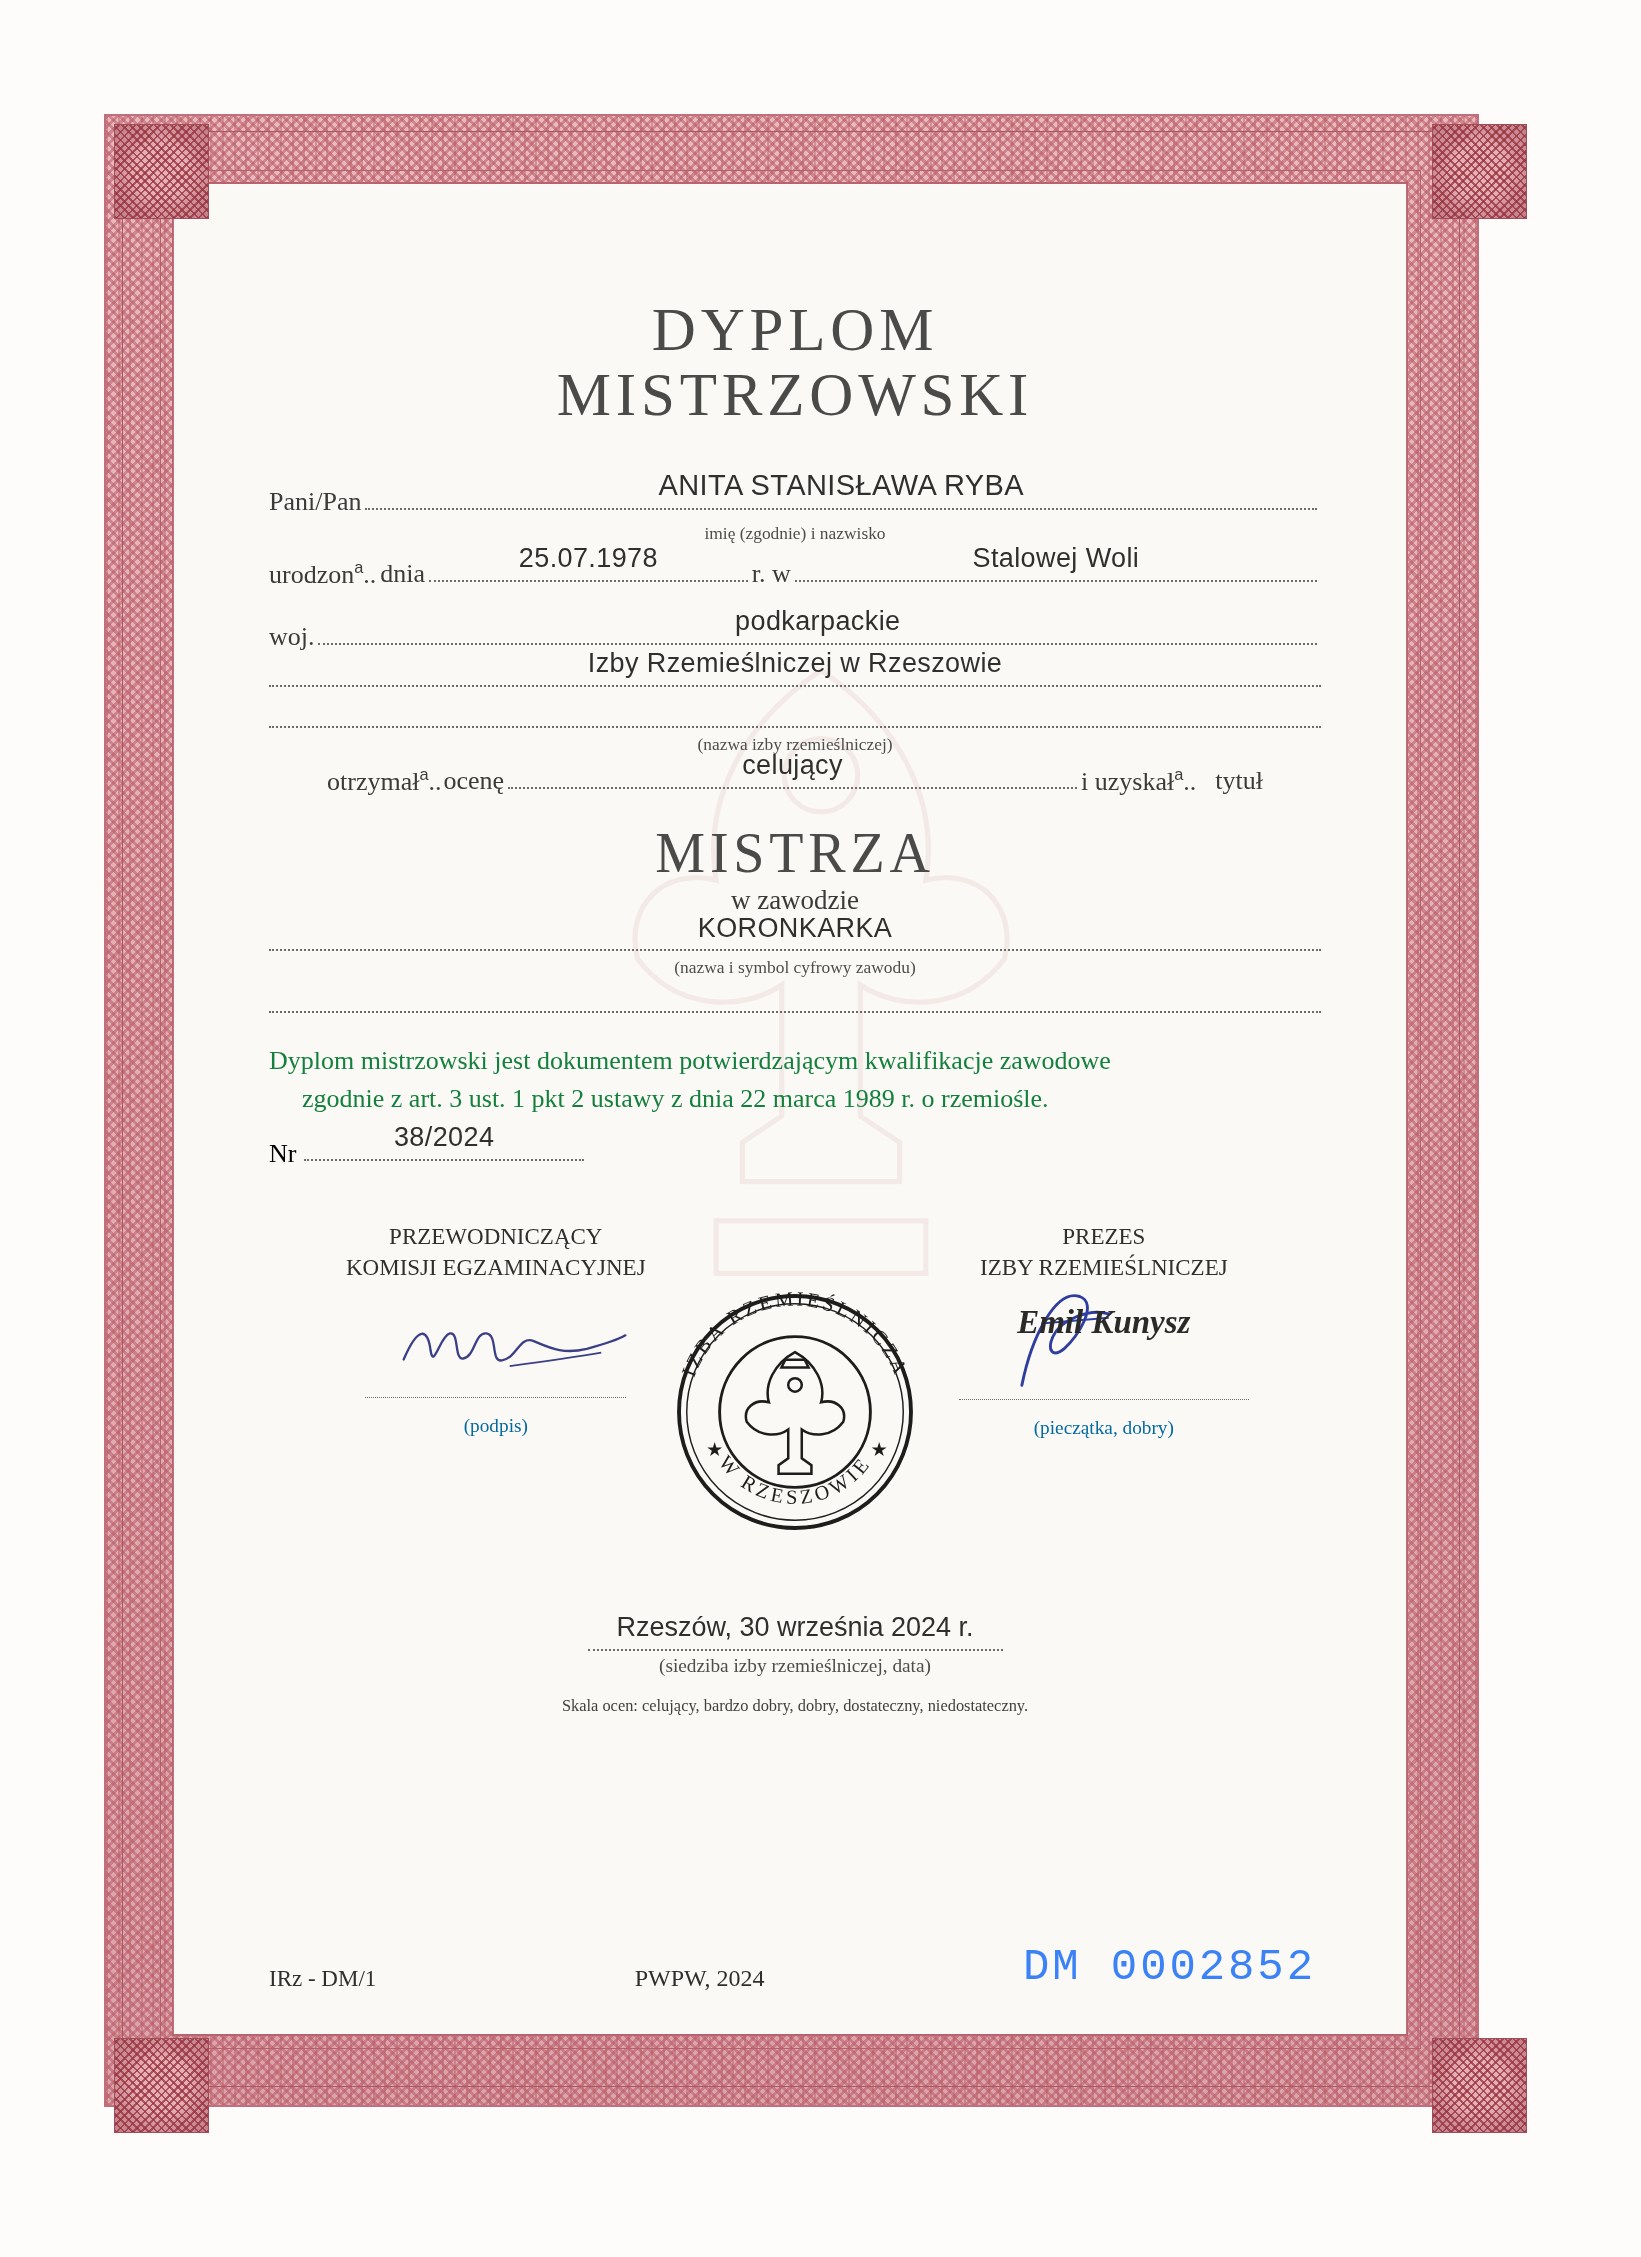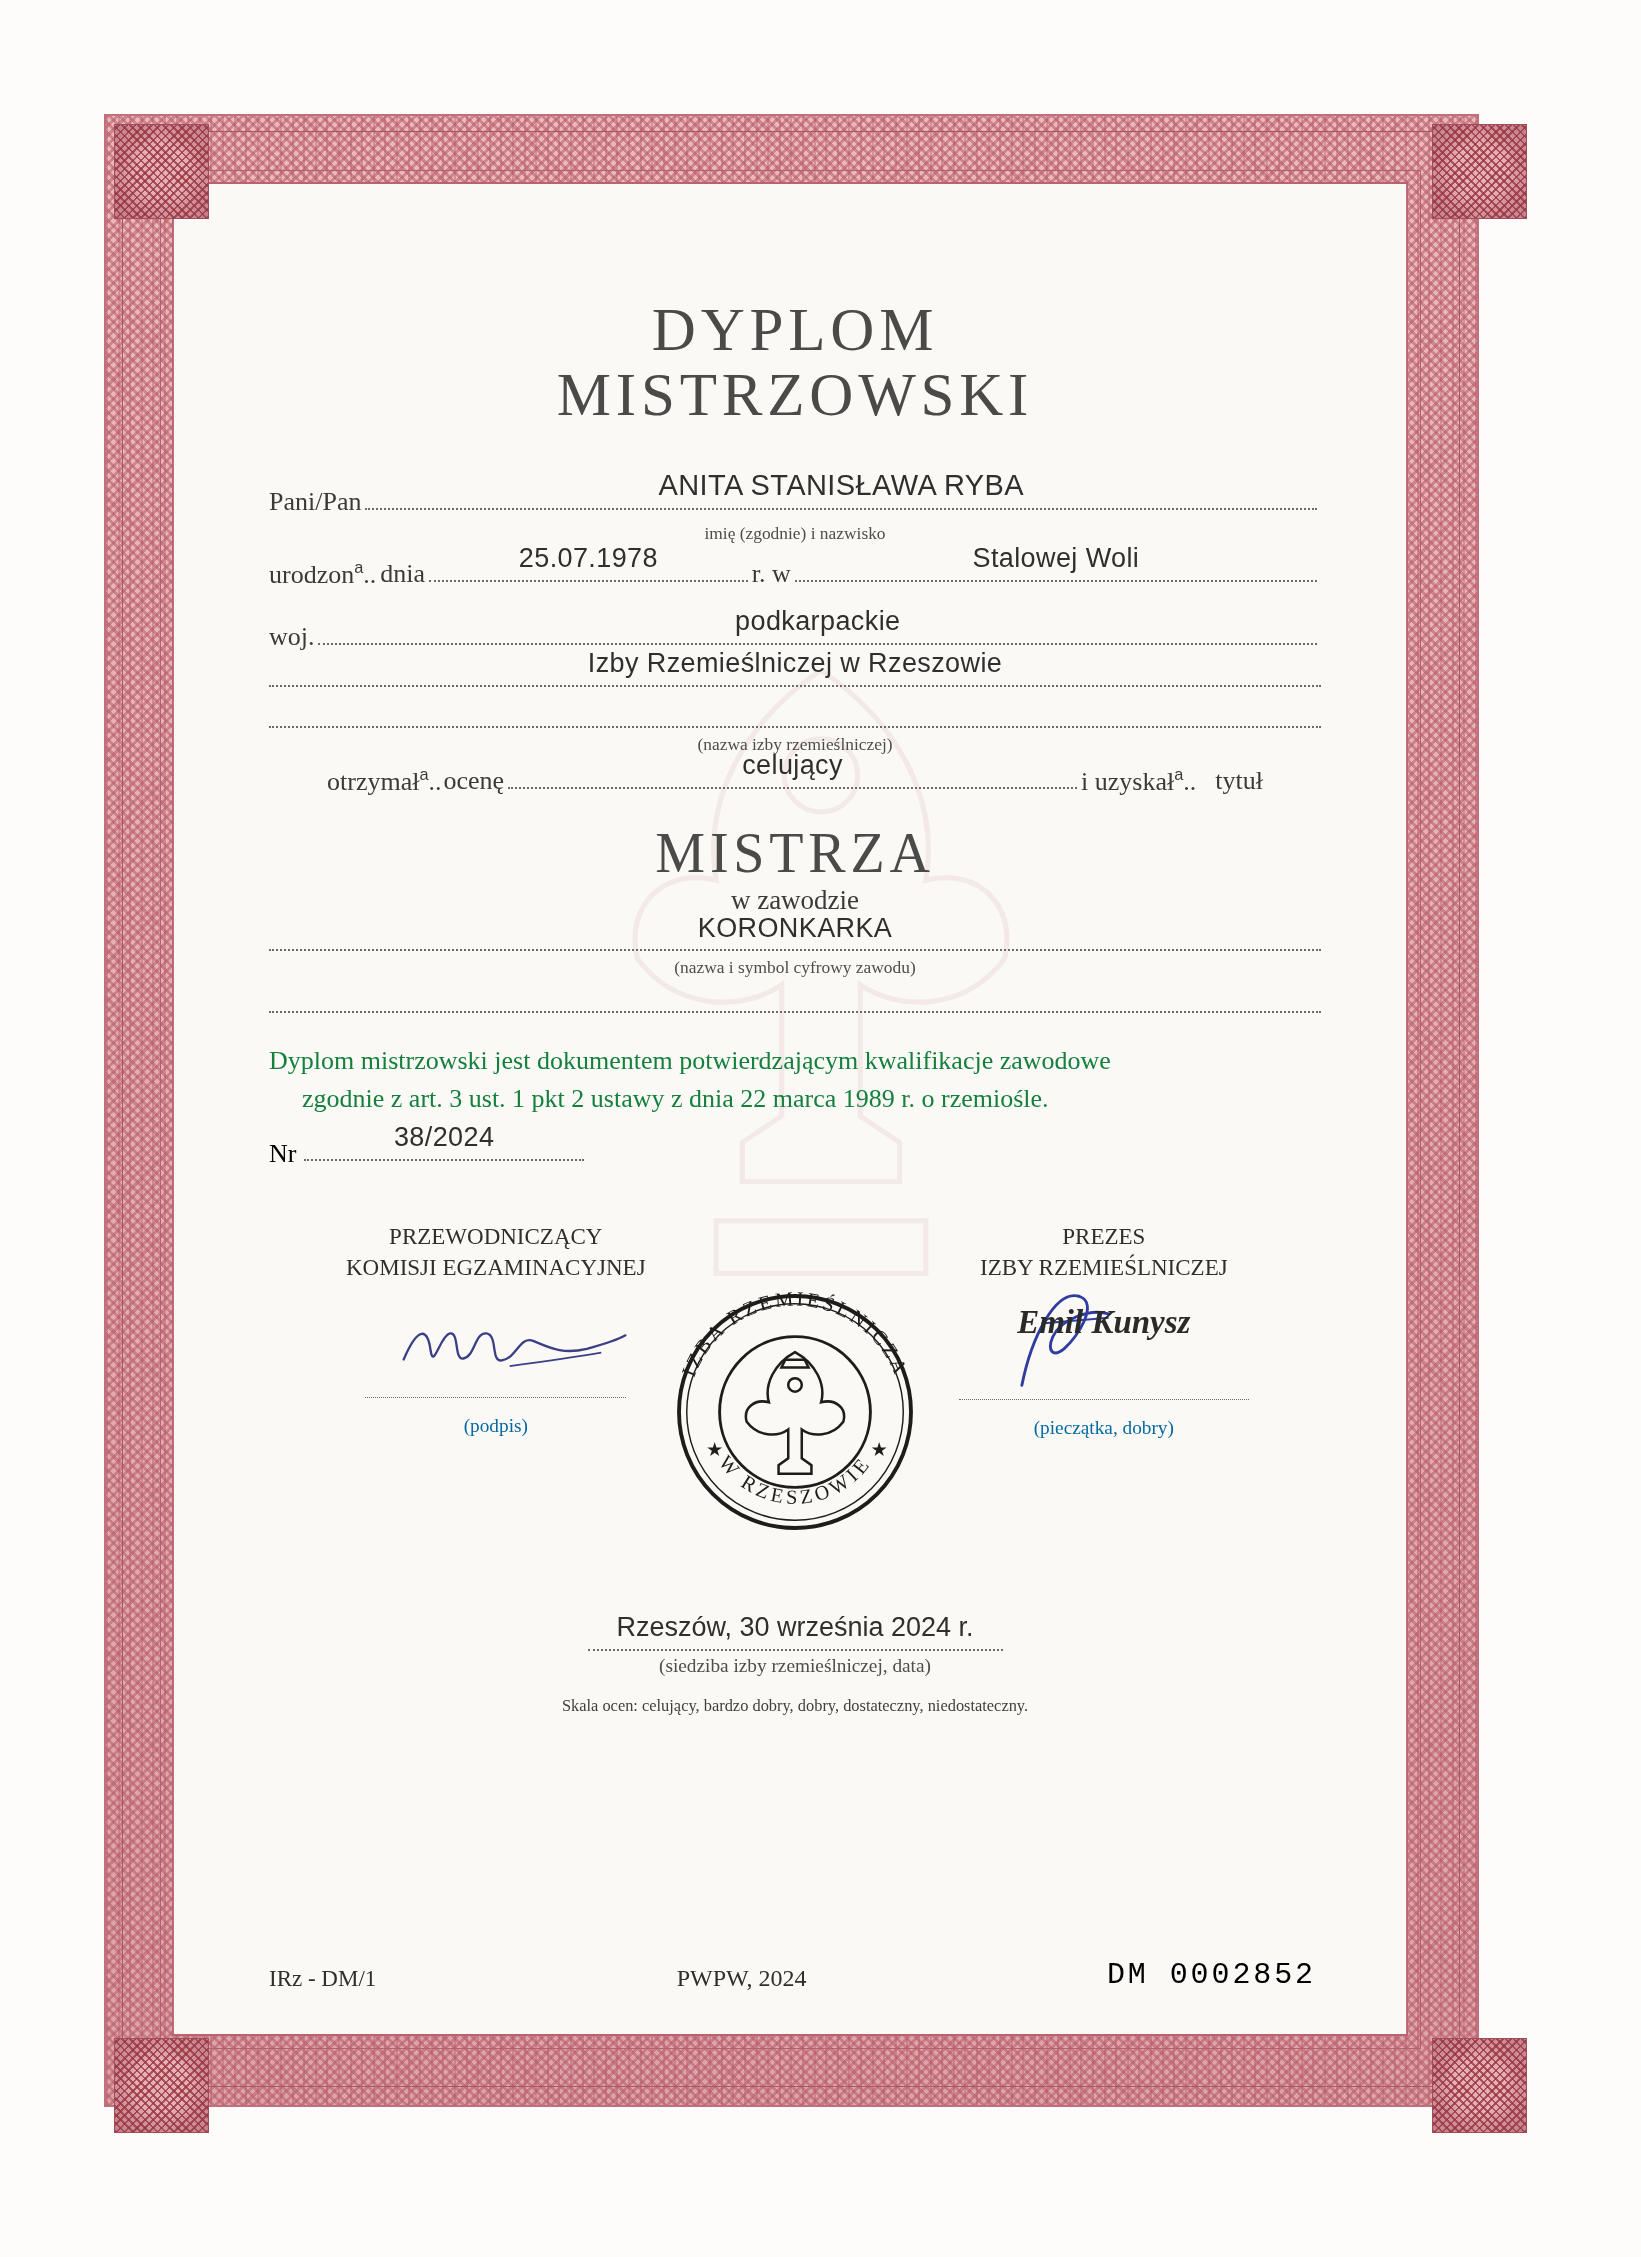--- a/index.html
+++ b/index.html
@@ -121,21 +121,21 @@
   }
   .place-dots{border-bottom:2.4px dotted #6b6b68;width:415px;margin:5.8px auto 0 auto;}
   .place-cap{text-align:center;font-size:19.3px;color:#4d4d4a;margin-top:3.9px;}
   .scale-note{text-align:center;font-size:16.4px;color:#3f3f3d;margin-top:19.3px;}
 
   .footer{
     position:absolute;left:97px;right:92px;bottom:44px;
     display:flex;align-items:flex-end;justify-content:space-between;font-size:23px;color:#2f2f2d;
   }
   .footer .mid{font-size:24px;}
-  .footer .serial{font-family:"Liberation Mono",monospace;font-size:30px;letter-spacing:2.9px;color:#000000;}
+  .footer .serial{font-family:"Liberation Mono",monospace;font-size:44px;letter-spacing:2.9px;color:#3b82f6;}
 </style>
 </head>
 <body>
 
 <div id="page">
 
   <div class="border-outer"></div>
   <div class="border-line2"></div>
   <div class="border-inner-mask"></div>
   <div class="border-line3"></div>

